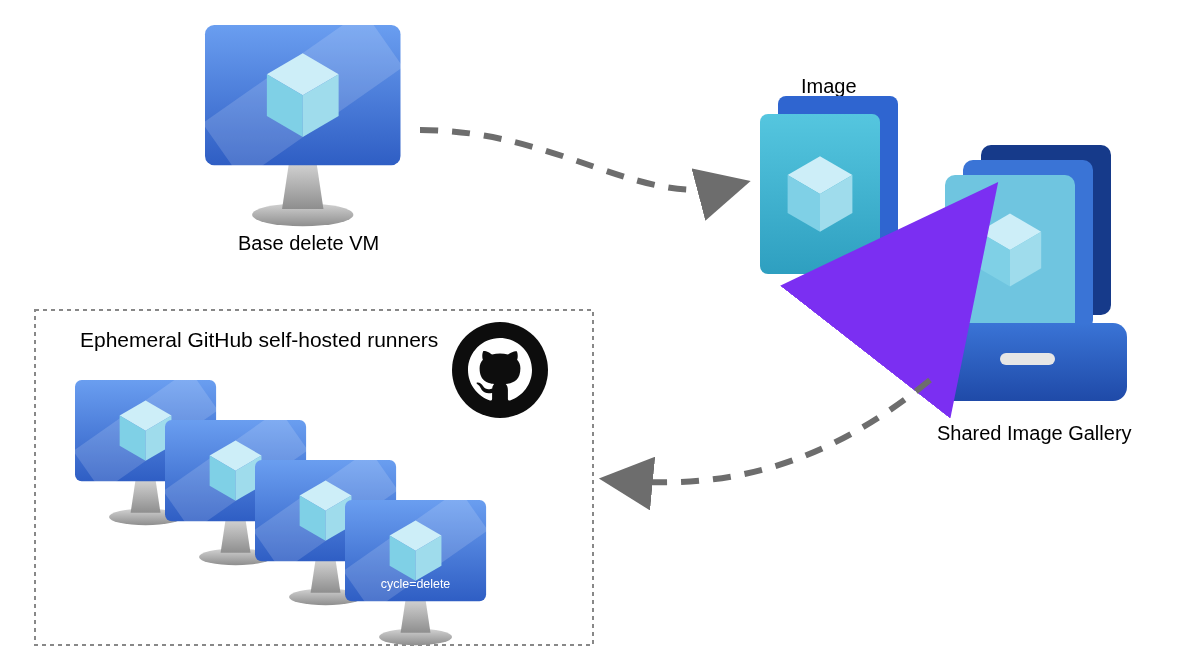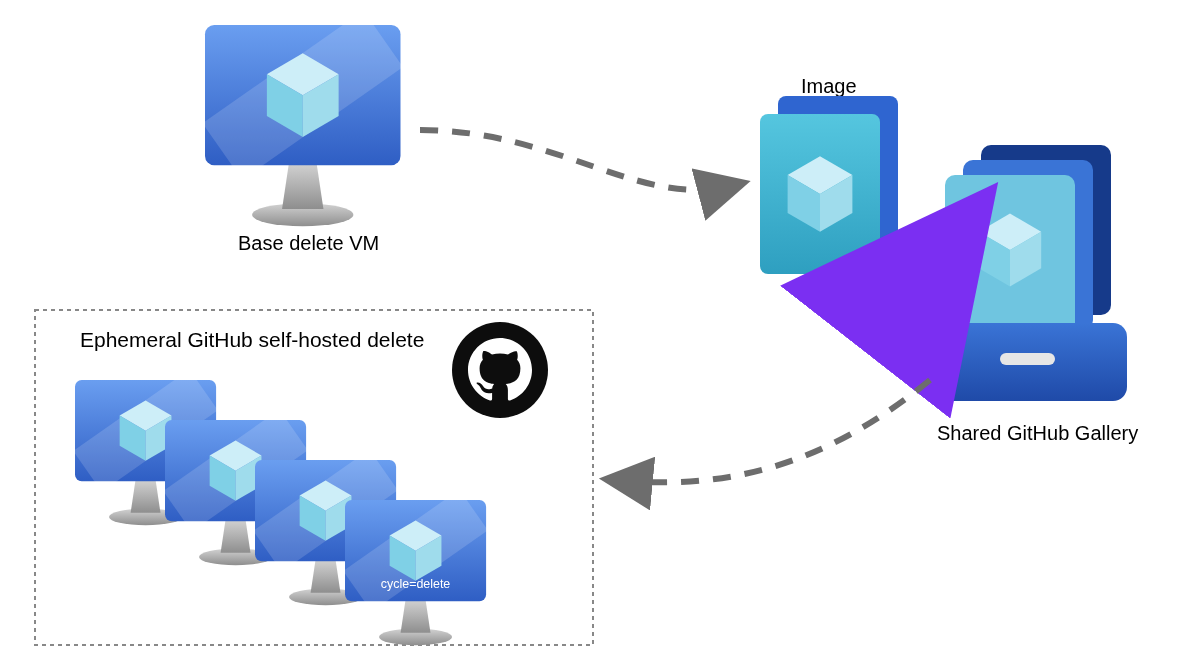--- a/index.html
+++ b/index.html
@@ -22,23 +22,23 @@
     font-family: "Segoe UI", Arial, sans-serif;
   }
 </style>
 </head>
 <body>
 
 <div class="label" style="left:238px; top:232px;">Base delete VM</div>
 
 <div class="label" style="left:801px; top:75px;">Image</div>
 
-<div class="label" style="left:937px; top:422px;">Shared GitHub Gallery</div>
+<div class="label" style="left:937px; top:422px;">Shared Image Gallery</div>
 
-<div class="label" style="left:80px; top:328px; font-size:21px;">Ephemeral GitHub self-hosted delete</div>
+<div class="label" style="left:80px; top:328px; font-size:21px;">Ephemeral GitHub self-hosted runners</div>
 
 <svg width="1193" height="669" style="position:absolute; left:0; top:0;">
   <defs>
 
     <linearGradient id="screenGrad" x1="0" y1="0" x2="0" y2="1">
       <stop offset="0%" stop-color="#6a9ef0"></stop>
       <stop offset="100%" stop-color="#2f5ec4"></stop>
     </linearGradient>
     <linearGradient id="standGrad" x1="0" y1="0" x2="0" y2="1">
       <stop offset="0%" stop-color="#d2d2d2"></stop>

